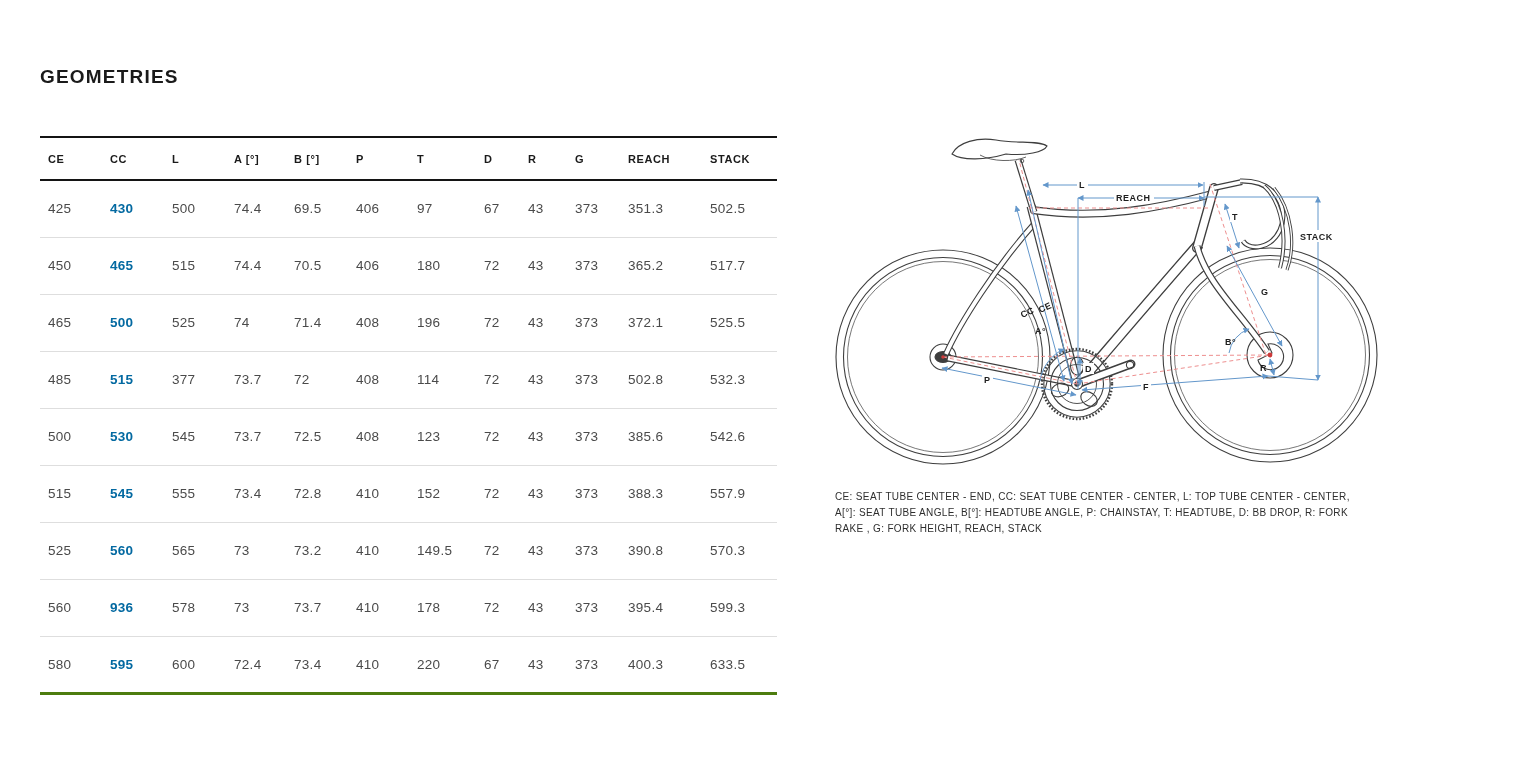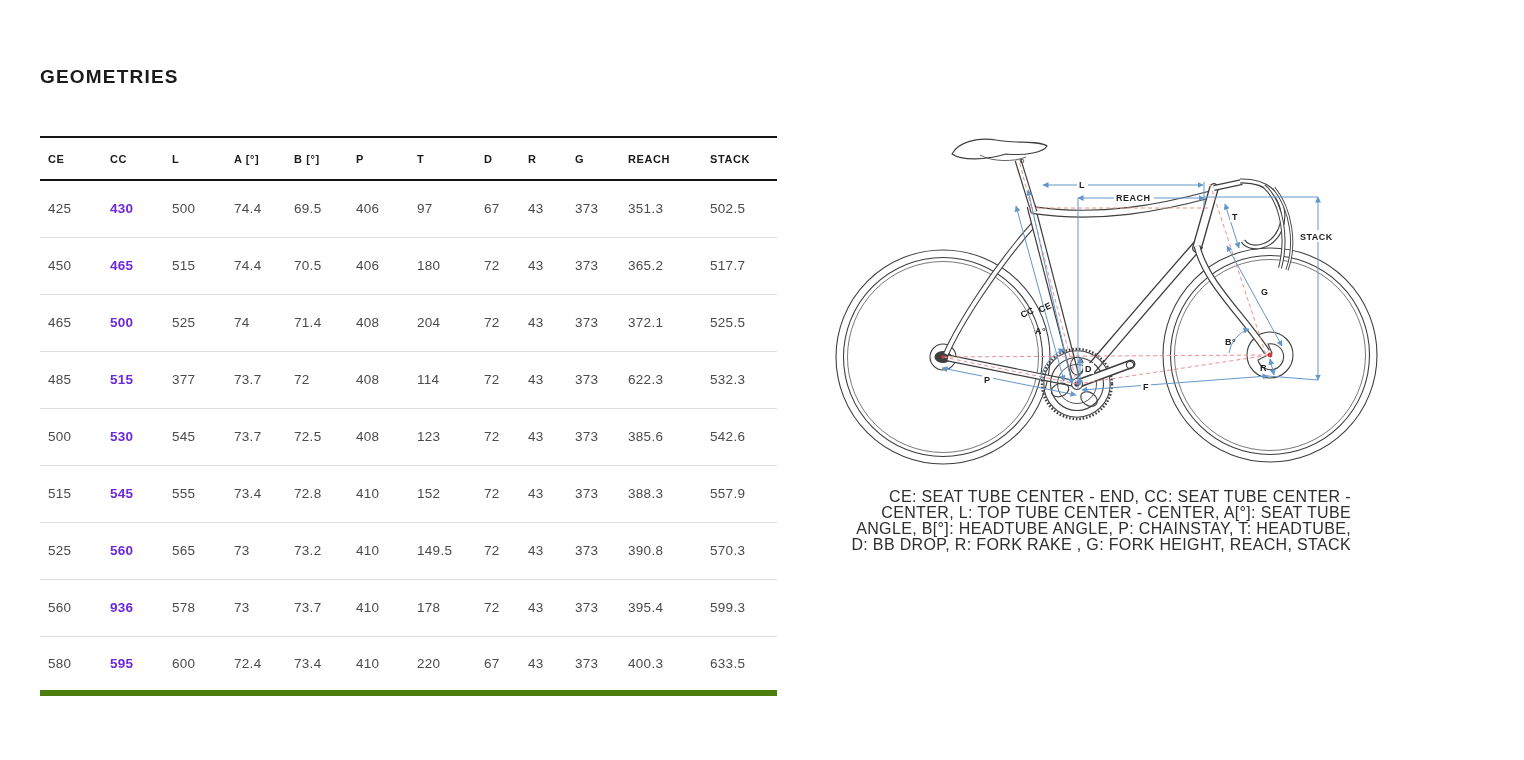--- a/index.html
+++ b/index.html
@@ -10,30 +10,30 @@
   .page-title { position:absolute; left:40px; top:66px; font-size:19px; font-weight:bold;
                 letter-spacing:1.2px; color:#1a1a1a; }
 
   .geo-table { position:absolute; left:40px; top:136px; width:737px;
                border-collapse:collapse; table-layout:fixed; }
   .geo-table thead th { border-top:2px solid #141414; border-bottom:2px solid #141414;
                font-size:11px; font-weight:bold; letter-spacing:0.6px; color:#1a1a1a;
                text-align:left; padding:15px 0 14px 0; }
   .geo-table tbody td { border-bottom:1px solid #dedede; height:57px; font-size:13.5px;
                color:#4a4a4a; letter-spacing:0.3px; text-align:left; }
-  .geo-table tbody tr:last-child td { border-bottom:6px solid #4d7c0f; }
-  .geo-table td.bold { font-weight:bold; color:#6d28d9; }
+  .geo-table tbody tr:last-child td { border-bottom:3px solid #4d7c0f; }
+  .geo-table td.bold { font-weight:bold; color:#0369a1; }
   .geo-table th:first-child, .geo-table td:first-child { padding-left:8px; }
 
   .diagram { position:absolute; left:830px; top:118px; width:560px; height:365px; }
   .diagram svg { width:100%; height:100%; display:block; }
   .dim-label { font-size:9px; font-weight:bold; fill:#1e1e1e; letter-spacing:0.5px; }
 
-  .caption { position:absolute; left:835px; top:489px; width:516px; font-size:16px;
-             line-height:16px; letter-spacing:0.35px; color:#2e2e2e;text-align:right; }
+  .caption { position:absolute; left:835px; top:489px; width:516px; font-size:10px;
+             line-height:16px; letter-spacing:0.35px; color:#2e2e2e; }
 </style>
 </head>
 <body>
 
 <div class="page">
 
   <h1 class="page-title">GEOMETRIES</h1>
 
   <table class="geo-table">
     <colgroup>
@@ -95,39 +95,39 @@
           <td>365.2</td>
           <td>517.7</td>
         </tr>
         <tr>
           <td>465</td>
           <td class="bold">500</td>
           <td>525</td>
           <td>74</td>
           <td>71.4</td>
           <td>408</td>
-          <td>204</td>
+          <td>196</td>
           <td>72</td>
           <td>43</td>
           <td>373</td>
           <td>372.1</td>
           <td>525.5</td>
         </tr>
         <tr>
           <td>485</td>
           <td class="bold">515</td>
           <td>377</td>
           <td>73.7</td>
           <td>72</td>
           <td>408</td>
           <td>114</td>
           <td>72</td>
           <td>43</td>
           <td>373</td>
-          <td>622.3</td>
+          <td>502.8</td>
           <td>532.3</td>
         </tr>
         <tr>
           <td>500</td>
           <td class="bold">530</td>
           <td>545</td>
           <td>73.7</td>
           <td>72.5</td>
           <td>408</td>
           <td>123</td>

